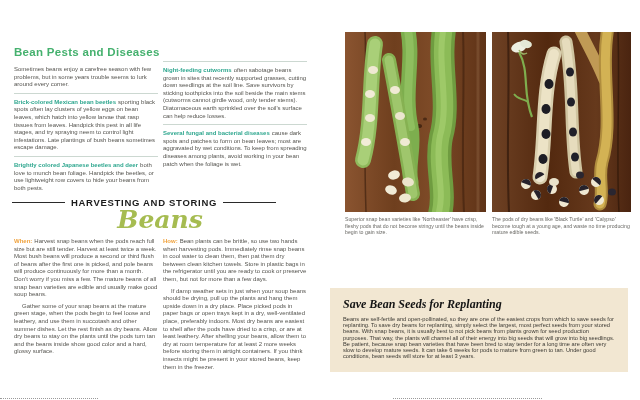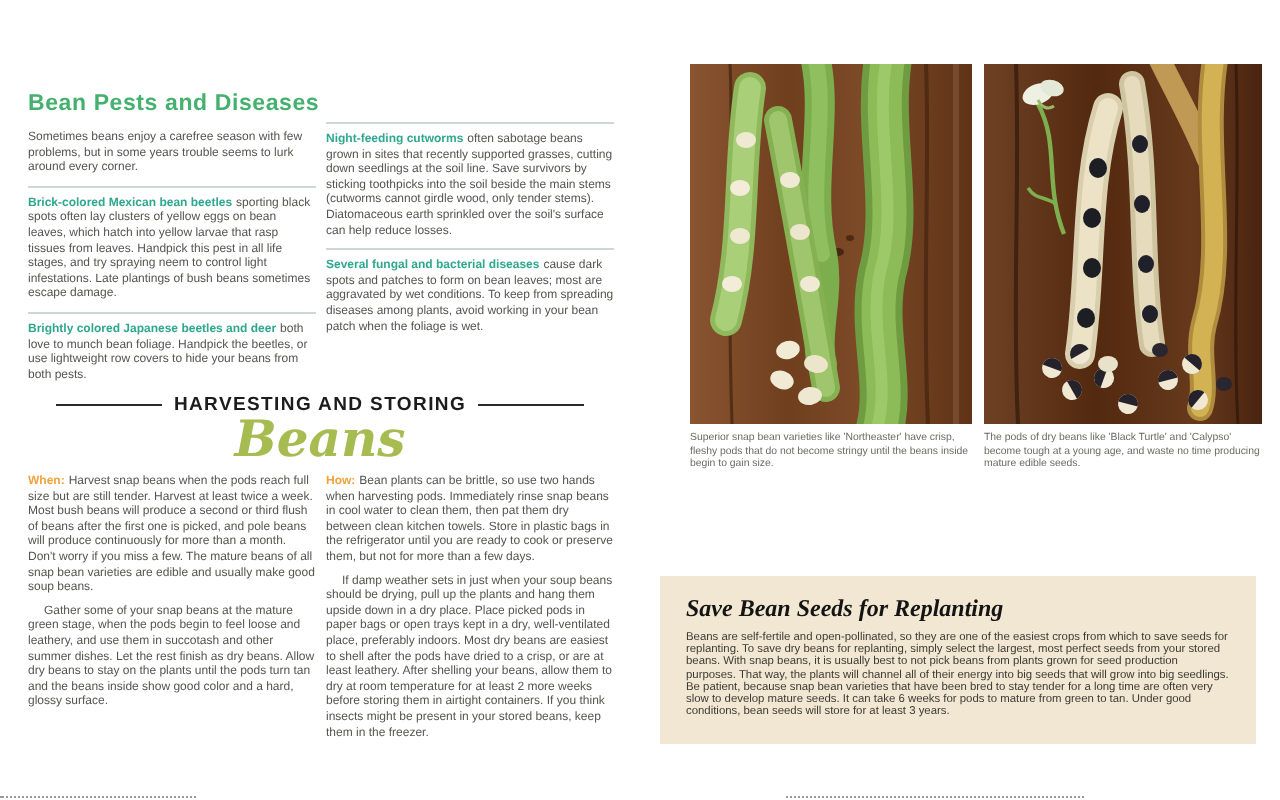--- a/index.html
+++ b/index.html
@@ -8,21 +8,21 @@
 
   
   .lp-title{position:absolute;left:14px;top:22px;font-size:11.5px;font-weight:600;letter-spacing:.3px;color:#45b16e;}
   .col{position:absolute;width:144px;font-size:6px;line-height:7.6px;color:#55544f;}
   .col p{margin:0 0 4px 0;}
   .divider{border:0;border-top:1px solid #ccd8d1;margin:4px 0 5px 0;}
   .lead{font-weight:bold;color:#2fa78f;margin-right:2px;}
   .lead-orange{font-weight:bold;color:#f0a23c;margin-right:2px;}
   .indent{text-indent:8px;}
 
-  .kicker-row{position:absolute;left:28px;top:173px;width:264px;display:flex;align-items:center;gap:6px;}
+  .kicker-row{position:absolute;left:12px;top:173px;width:264px;display:flex;align-items:center;gap:6px;}
   .rule{flex:1;height:1px;background:#2a2a2a;}
   .kicker{font-size:9.5px;font-weight:bold;letter-spacing:.7px;color:#1c1c1c;white-space:nowrap;}
   .beans-title{position:absolute;left:0;top:181px;width:320px;text-align:center;
     font-family:"DejaVu Serif",serif;font-style:italic;font-weight:bold;font-size:25px;color:#a6bc51;}
 
   .lp-footer{position:absolute;left:0;top:374px;width:95px;border-top:1px dotted #9a9a9a;
     padding:3px 3px 0 0;text-align:right;font-size:5px;color:#8a8a86;}
   .pagenum{font-weight:bold;color:#3a3a38;}
 
   

